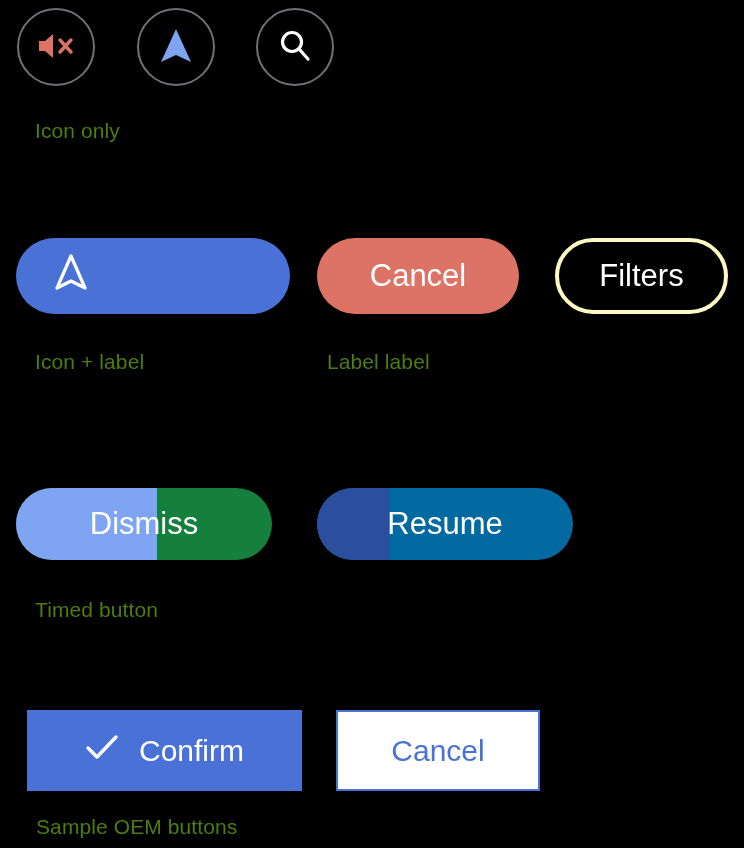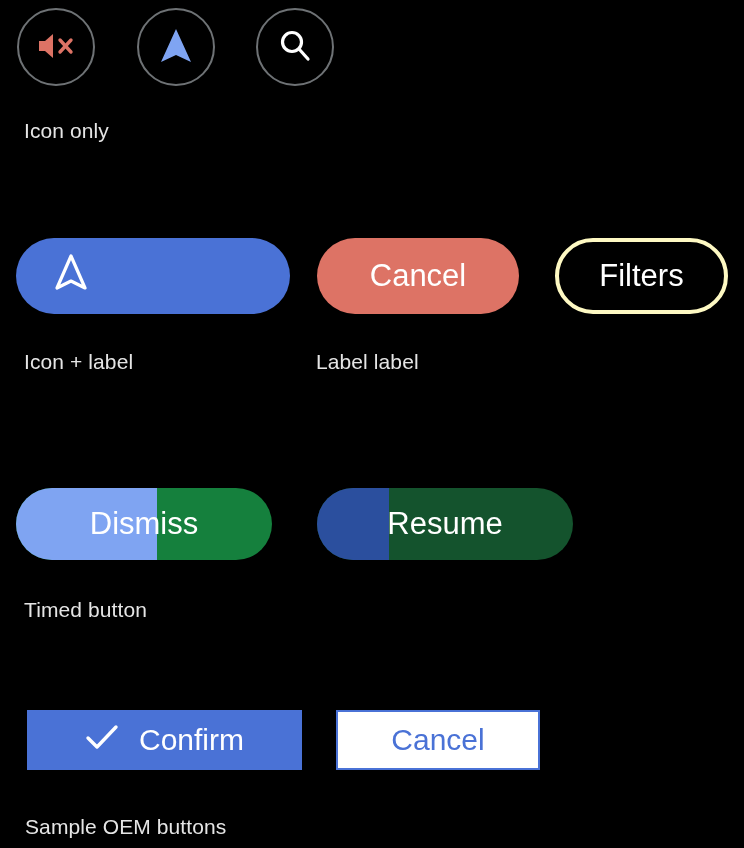--- a/index.html
+++ b/index.html
@@ -12,24 +12,25 @@
     height: 848px;
     position: relative;
     overflow: hidden;
     font-family: "Liberation Sans", sans-serif;
     -webkit-font-smoothing: antialiased;
   }
 
   
   .caption {
     position: absolute;
-    color: #e5e5e5;
+    color: #4d7c0f;
     font-size: 21px;
     letter-spacing: 0.1px;
     white-space: nowrap;
+    margin-left: 11px;
   }
 
   
   .icon-circle {
     position: absolute;
     top: 8px;
     width: 78px;
     height: 78px;
     border-radius: 50%;
     border: 2px solid #6e7275;
@@ -89,21 +90,21 @@
     top: 488px;
     height: 72px;
     width: 256px;
     border-radius: 36px;
     overflow: hidden;
     border: none;
     padding: 0;
     display: block;
   }
   #btn-dismiss { left: 16px;  background: #15803d; }
-  #btn-resume  { left: 317px; background: #14532d; }
+  #btn-resume  { left: 317px; background: #0369a1; }
   .timed-fill {
     position: absolute;
     left: 0;
     top: 0;
     bottom: 0;
     height: 100%;
   }
   #btn-dismiss .timed-fill { background: #7fa4f2; }
   #btn-resume  .timed-fill { background: #2b4f9e; }
   .timed-label {
@@ -115,21 +116,21 @@
     color: #ffffff;
     font-size: 31px;
     font-family: "Liberation Sans", sans-serif;
     white-space: nowrap;
   }
 
   
   .oem {
     position: absolute;
     top: 710px;
-    height: 60px;
+    height: 81px;
     box-sizing: border-box;
     display: flex;
     align-items: center;
     justify-content: center;
     font-family: "Liberation Sans", sans-serif;
     font-size: 30px;
     border-radius: 0;
     white-space: nowrap;
   }
   #btn-confirm {

